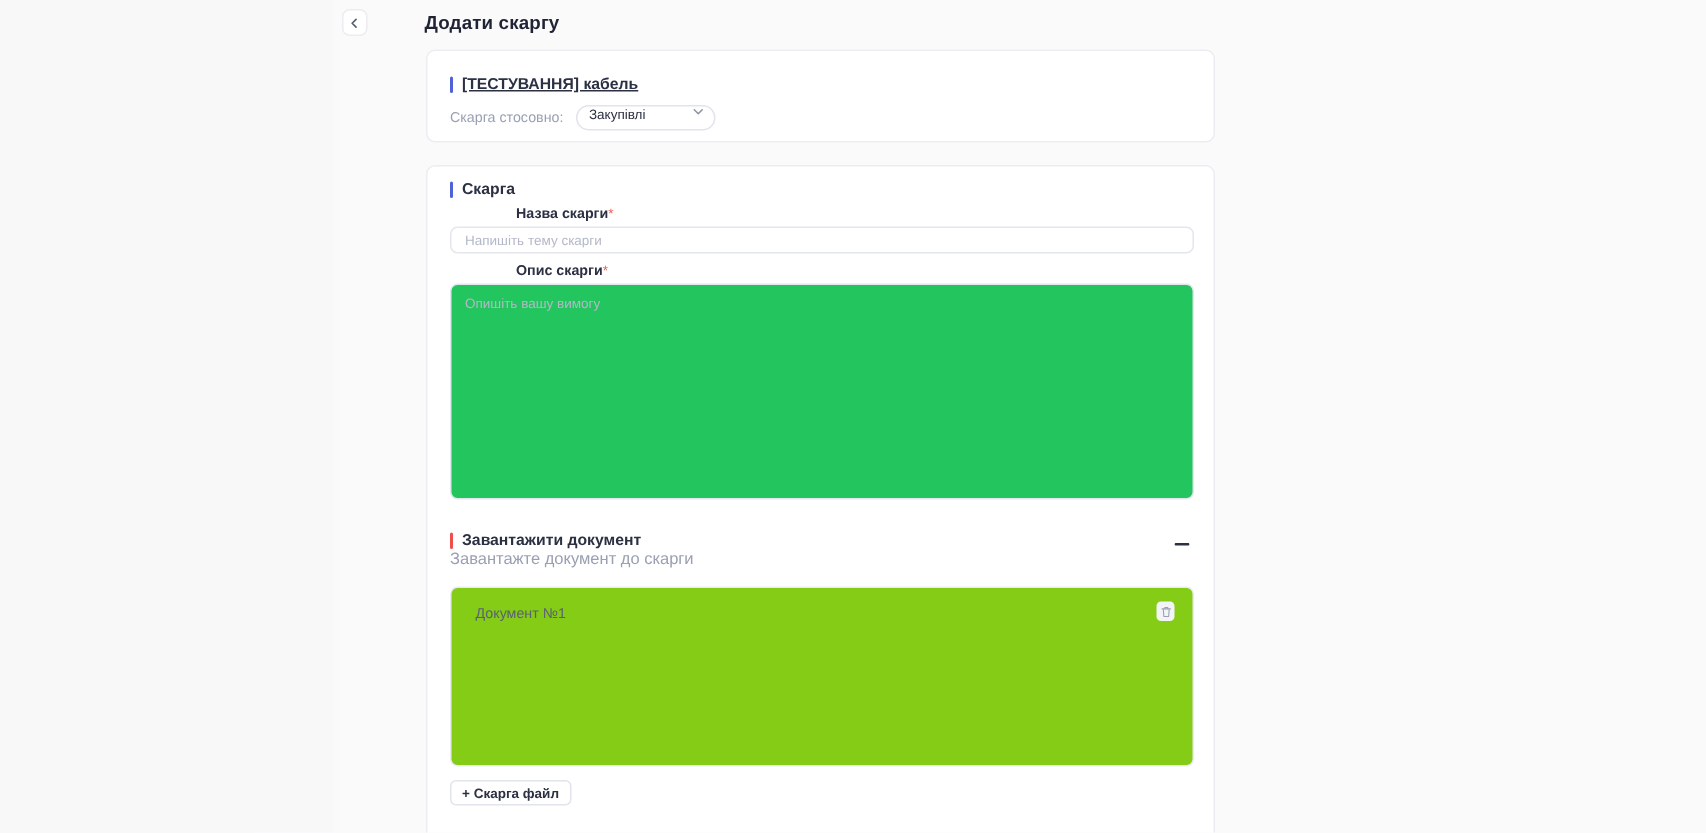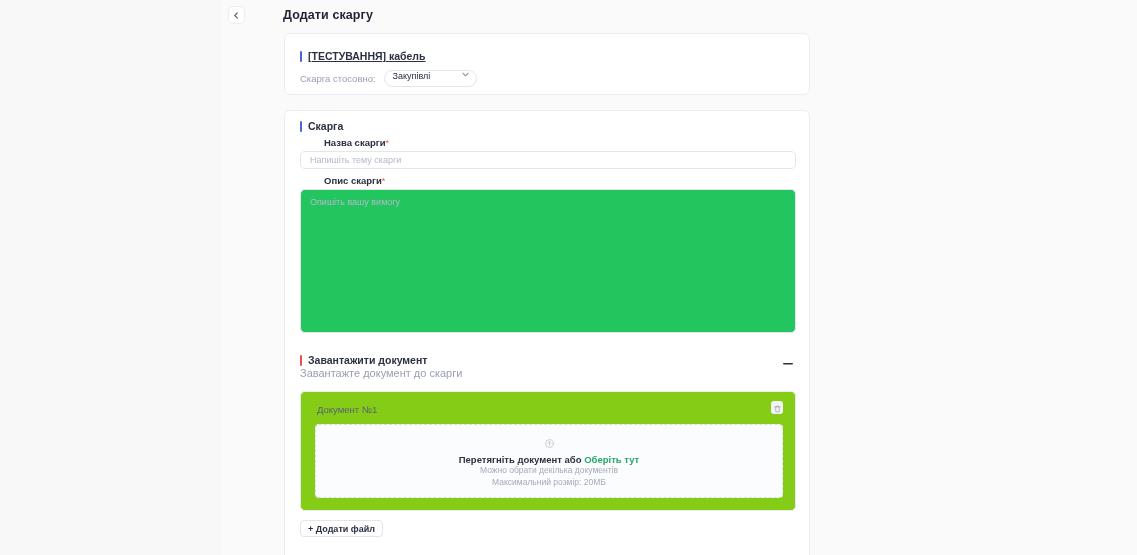--- a/index.html
+++ b/index.html
@@ -68,21 +68,21 @@
     display: flex; justify-content: space-between;
     padding: 0 7px 0 8px;
     font-size: 9px; color: #2b3042;
     cursor: pointer;
   }
   .select-box .chev { color: #8d93a6; font-size: 8px; line-height: 1; }
 
   #complaint-title { position: absolute; left: 15px; top: 9px; }
 
   .field-label {
-    position: absolute; left: 11px;
+    position: absolute; left: 31px;
     font-size: 9.5px; font-weight: bold; color: #2b3042; padding-left: 28px;
   }
   .req { color: #f0564b; font-weight: normal; font-size: 9px; }
   #label-name { top: 26px; }
   #label-desc { top: 64px; }
 
   .text-input {
     position: absolute; left: 15px; width: 496px; height: 18px;
     border: 1px solid #e4e6ee; border-radius: 5px;
     background: #fff; top: 40px;
@@ -225,32 +225,17 @@
 
     <div class="doc-card">
       <div class="doc-card-title">Документ №1</div>
       <div class="doc-delete">
         <span>
           <svg width="7" height="8" viewBox="0 0 10 11" fill="none" stroke="currentColor" stroke-width="1" stroke-linecap="round" stroke-linejoin="round">
             <path d="M1 2.5h8M3.6 2.5V1.3h2.8v1.2M2.2 2.5l.5 7.2h4.6l.5-7.2"></path>
           </svg>
         </span>
       </div>
-      <div class="dropzone">
-        <span class="dz-icon">
-          <svg width="9" height="9" viewBox="0 0 14 14" fill="none" stroke="currentColor" stroke-width="1.1" stroke-linecap="round" stroke-linejoin="round">
-            <circle cx="7" cy="7" r="6"></circle>
-              <polyline points="4.7,6.6 7,4.3 9.3,6.6"></polyline>
-              <line x1="7" y1="4.3" x2="7" y2="9.7"></line>
-          </svg>
-        </span>
-        <div class="dz-main">
-          <span>Перетягніть документ або</span>
-          <span class="dz-link">Оберіть тут</span>
-        </div>
-        <div class="dz-sub">Можно обрати декілька документів</div>
-        <div class="dz-sub">Максимальний розмір: 20МБ</div>
-      </div>
-    </div>
-
-    <button class="add-file-btn">+ Додати файл</button>
+    </div>
+
+    <button class="add-file-btn">+ Скарга файл</button>
   </div>
 </div>
 
 </body></html>

